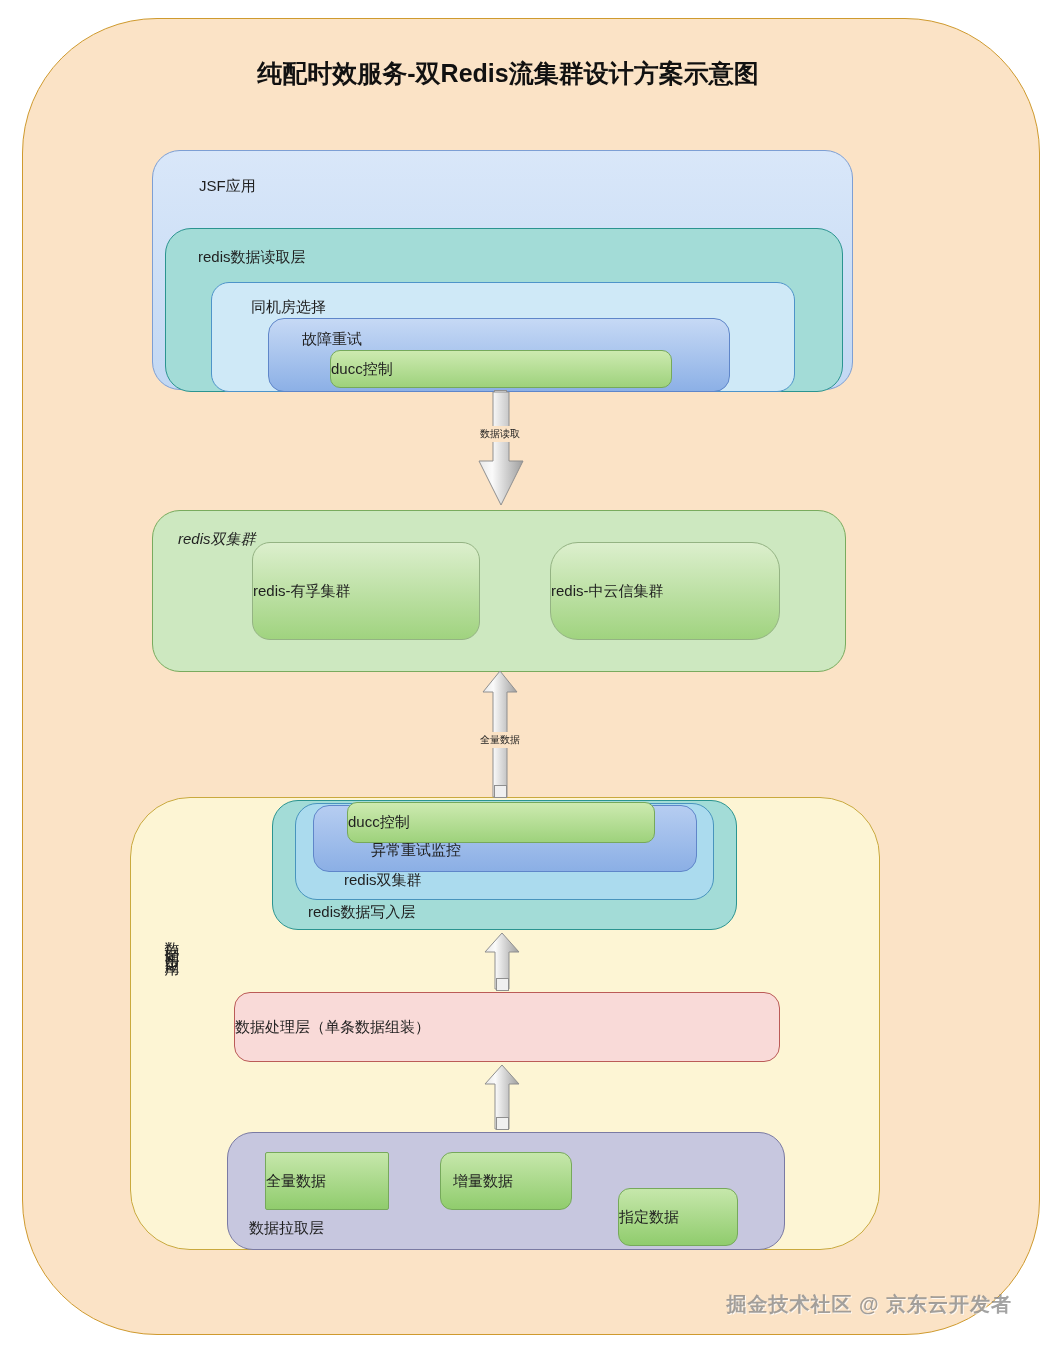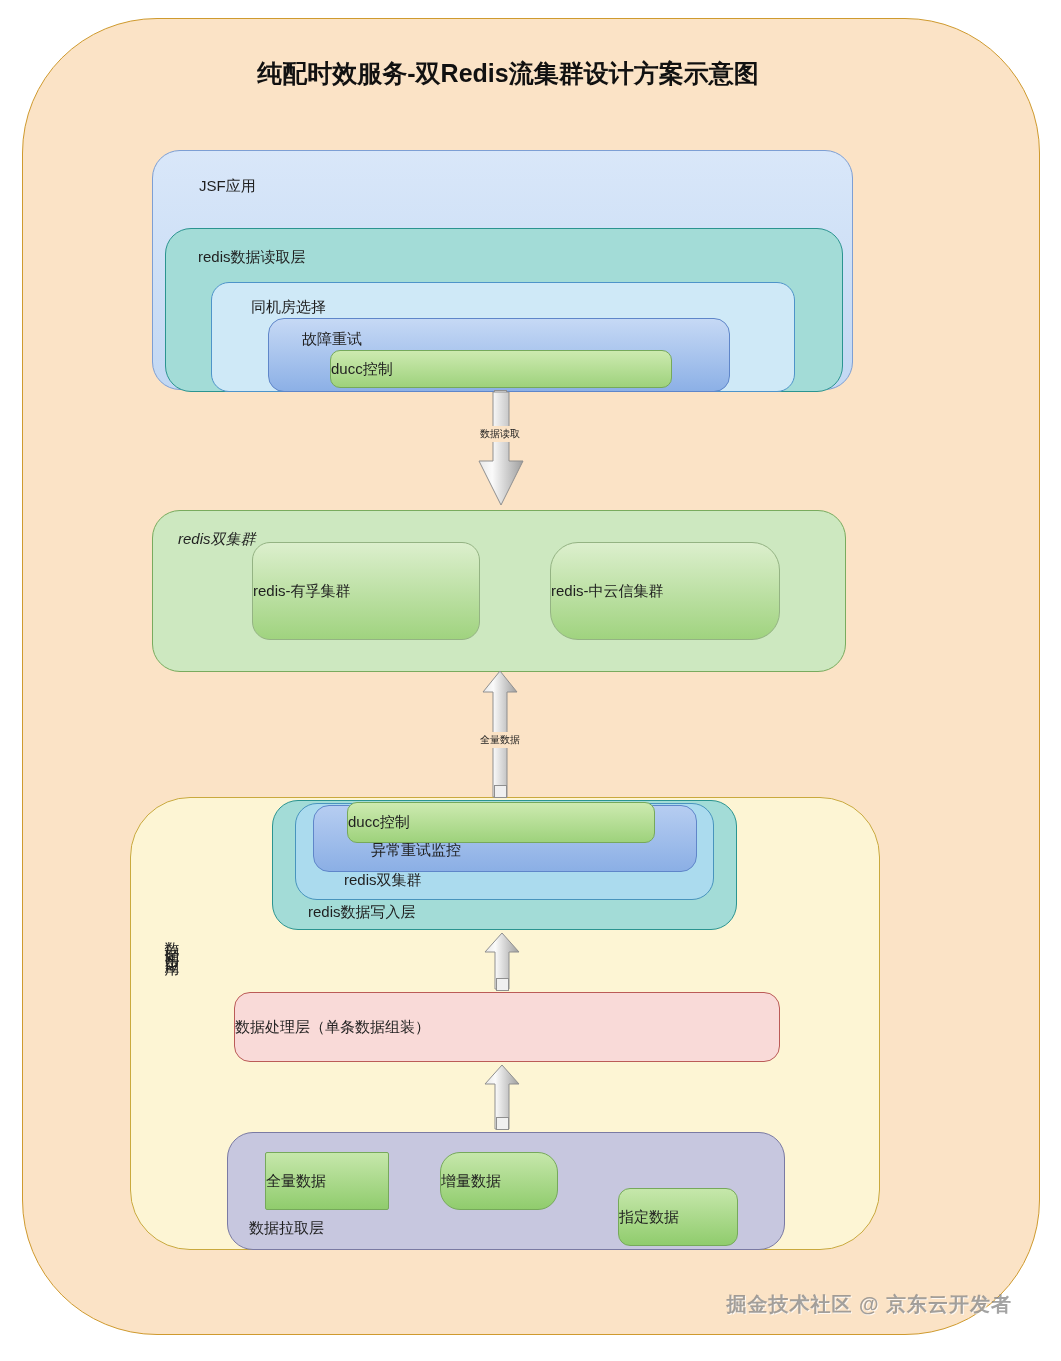--- a/index.html
+++ b/index.html
@@ -55,22 +55,22 @@
   #retry-monitor{left:313px;top:805px;width:384px;height:67px;border-radius:16px;
        background:linear-gradient(#b6cdf1,#8bafe5);border-color:#5f86c9;z-index:8;}
   #ducc-write{left:347px;top:802px;width:308px;height:41px;border-radius:10px;
        background:linear-gradient(#cdeab0,#9ed27c);border-color:#76a95b;z-index:9;}
   #process-layer{left:234px;top:992px;width:546px;height:70px;border-radius:16px;
        background:#f9dad8;border-color:#bb5b57;z-index:6;}
   #pull-layer{left:227px;top:1132px;width:558px;height:118px;border-radius:26px;
        background:#c7c7df;border-color:#7a7aa3;z-index:6;}
   #pull-full{left:265px;top:1152px;width:124px;height:58px;border-radius:2px;
        background:linear-gradient(#c6e7ab,#90cc6d);border-color:#76a95b;z-index:7;}
-  #pull-incr{left:440px;top:1152px;width:118px;height:58px;border-radius:20px;
-       background:linear-gradient(#c6e7ab,#90cc6d);border-color:#76a95b;z-index:7;}
+  #pull-incr{left:440px;top:1152px;width:132px;height:58px;border-radius:12px;
+       background:linear-gradient(#c6e7ab,#90cc6d);border-color:#76a95b;z-index:7;padding-left:12px;}
   #pull-spec{left:618px;top:1152px;width:120px;height:58px;border-radius:12px;
        background:linear-gradient(#c6e7ab,#90cc6d);border-color:#76a95b;z-index:7;margin-top:36px;}
 
   #watermark{position:absolute;top:1291px;right:49px;font-size:20px;font-weight:bold;
        letter-spacing:1px;color:rgba(128,128,128,0.72);
        text-shadow:1px 1px 0 rgba(255,255,255,0.75);z-index:40;}
 
   
   .tl{left:46px;top:26px;}
   svg{display:block;}

